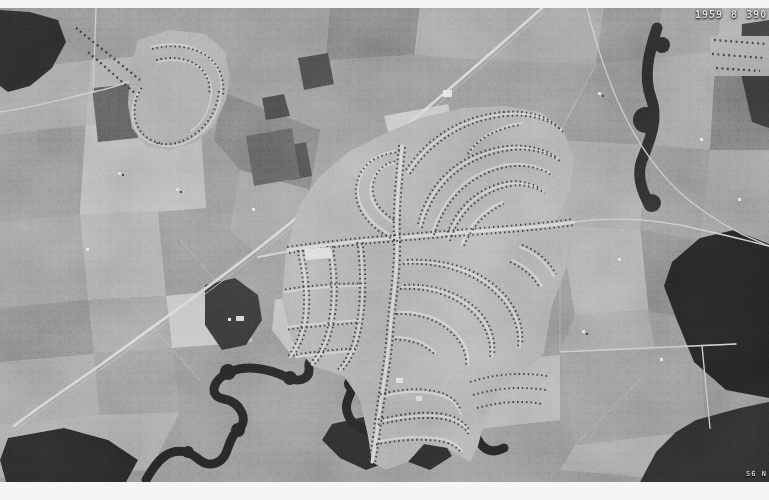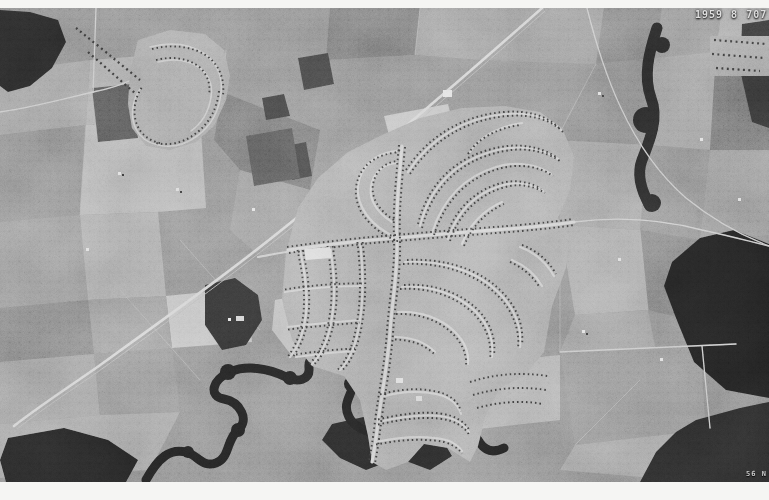--- a/index.html
+++ b/index.html
@@ -314,16 +314,16 @@
       <rect class="ovl" x="0" y="8" width="769" height="474" filter="url(#blotch)" opacity="0.30"></rect>
       <rect class="ovl" x="0" y="8" width="769" height="474" filter="url(#grain)" opacity="0.13"></rect>
       <rect x="0" y="8" width="769" height="474" fill="url(#vg)"></rect>
     </g>
   </g>
 </svg>
 
 <div class="stamp">
   <span>1959</span>
   <span>8</span>
-  <span>707</span>
+  <span>390</span>
 </div>
 <div class="mark">56 N</div>
 </div>
 
 </body></html>

